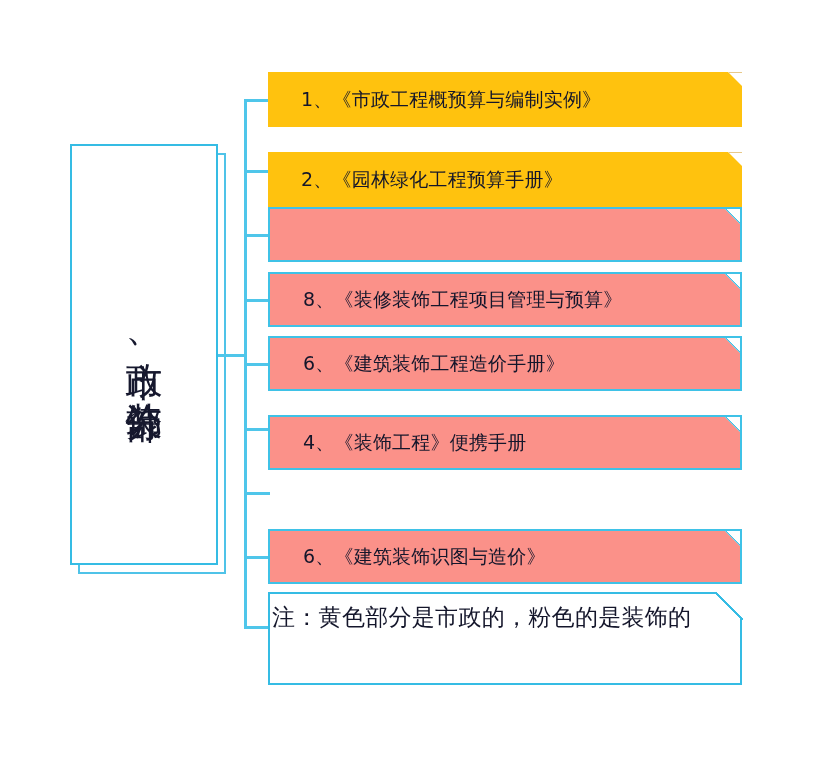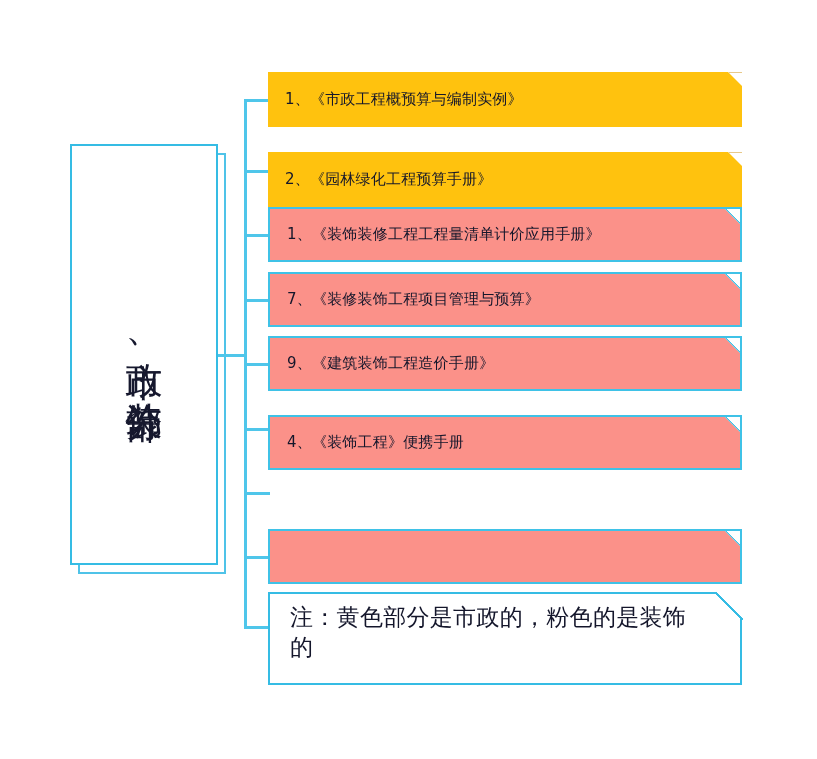--- a/index.html
+++ b/index.html
@@ -93,23 +93,23 @@
   
   .card {
     position: absolute;
     left: 268px;
     width: 474px;
     box-sizing: border-box;
     display: flex;
     align-items: center;
   }
   .card-text {
-    font-size: 15px;
+    font-size: 19px;
     color: #14162b;
-    padding-left: 17px;
+    padding-left: 33px;
     letter-spacing: 0.2px;
     white-space: nowrap;
     font-family: "DejaVu Sans", "Liberation Sans", sans-serif;
   }
   .card.yellow {
     background: #FFC20E;
     border: none;
     height: 55px;
   }
   .card.pink {
@@ -163,21 +163,21 @@
     border: 2px solid #35BCE4;
     background: #ffffff;
     box-sizing: border-box;
     display: flex;
     align-items: flex-start;
   }
   .note-text {
     font-size: 23px;
     line-height: 1.32;
     color: #14162b;
-    padding: 8px 42px 0 20px;
+    padding: 8px 42px 0 2px;
     letter-spacing: 0.3px;
     font-family: "DejaVu Sans", "Liberation Sans", sans-serif;
   }
   .note-fold {
     position: absolute;
     top: -2px;
     right: -2px;
     width: 27px;
     height: 27px;
     background: #ffffff;
@@ -224,41 +224,41 @@
     <span class="card-text">1、《市政工程概预算与编制实例》</span>
     <span class="fold"></span>
   </div>
 
   <div class="card yellow" style="top:152px">
     <span class="card-text">2、《园林绿化工程预算手册》</span>
     <span class="fold"></span>
   </div>
 
   <div class="card pink" style="top:207px">
-    <span class="card-text">1、《装饰装修工程工程量清单计价应用手册》</span>
     <span class="fold"></span>
   </div>
 
   <div class="card pink" style="top:272px">
-    <span class="card-text">7、《装修装饰工程项目管理与预算》</span>
+    <span class="card-text">8、《装修装饰工程项目管理与预算》</span>
     <span class="fold"></span>
   </div>
 
   <div class="card pink" style="top:336px">
-    <span class="card-text">9、《建筑装饰工程造价手册》</span>
+    <span class="card-text">6、《建筑装饰工程造价手册》</span>
     <span class="fold"></span>
   </div>
 
   <div class="card pink" style="top:415px">
     <span class="card-text">4、《装饰工程》便携手册</span>
     <span class="fold"></span>
   </div>
 
 
   <div class="card pink" style="top:529px">
+    <span class="card-text">6、《建筑装饰识图与造价》</span>
     <span class="fold"></span>
   </div>
 
   <div class="note-box">
     <div class="note-text">注：黄色部分是市政的，粉色的是装饰的</div>
     <span class="note-fold"></span>
   </div>
 
 </div>
 

